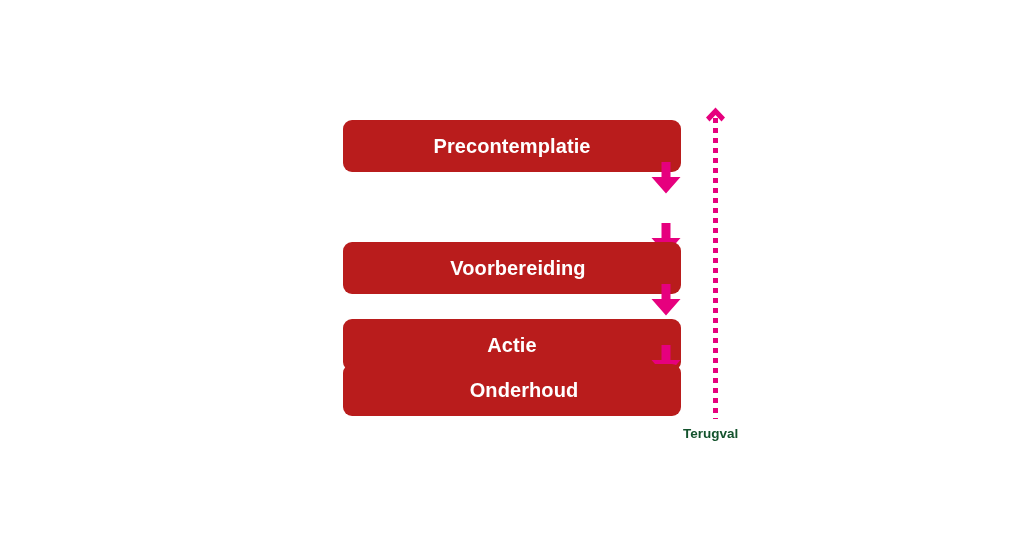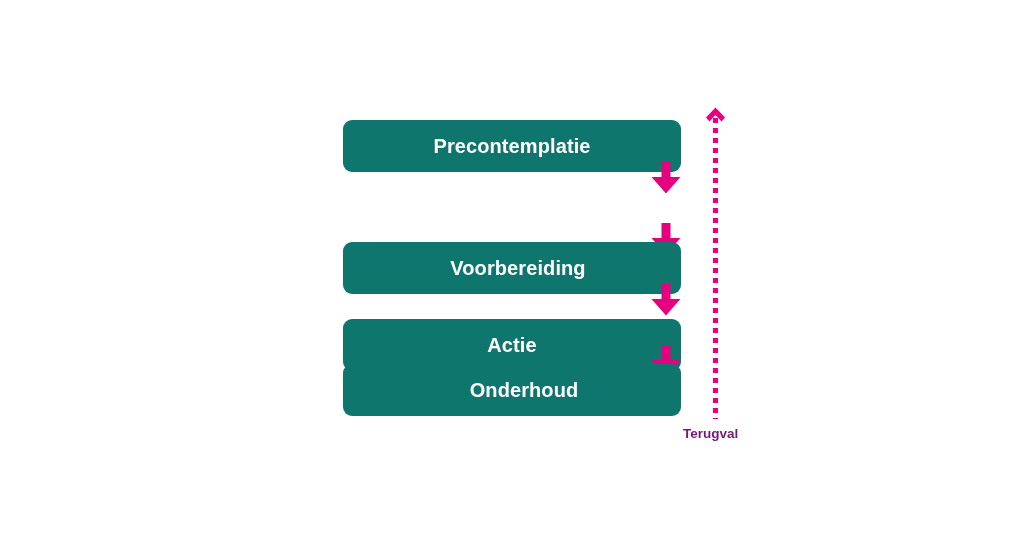--- a/index.html
+++ b/index.html
@@ -20,21 +20,21 @@
     background: #ffffff;
   }
 
   
   .stage-bar {
     position: absolute;
     left: 343px;
     width: 338px;
     height: 52px;
     border-radius: 9px;
-    background: #0f766e;
+    background: #b91c1c;
     display: flex;
     align-items: center;
     justify-content: center;
     box-sizing: border-box;
   }
   .stage-bar-label {
     color: #ffffff;
     font-size: 20px;
     font-weight: bold;
     letter-spacing: 0.1px;
@@ -81,21 +81,21 @@
   }
   .relapse-arrowhead svg {
     display: block;
     width: 21px;
     height: 16px;
   }
   .relapse-label {
     position: absolute;
     left: 683px;
     top: 427px;
-    color: #701a75;
+    color: #14532d;
     font-size: 13.5px;
     font-weight: bold;
     line-height: 1;
     white-space: nowrap;
   }
 </style>
 </head>
 <body>
 
 <div id="stage">

